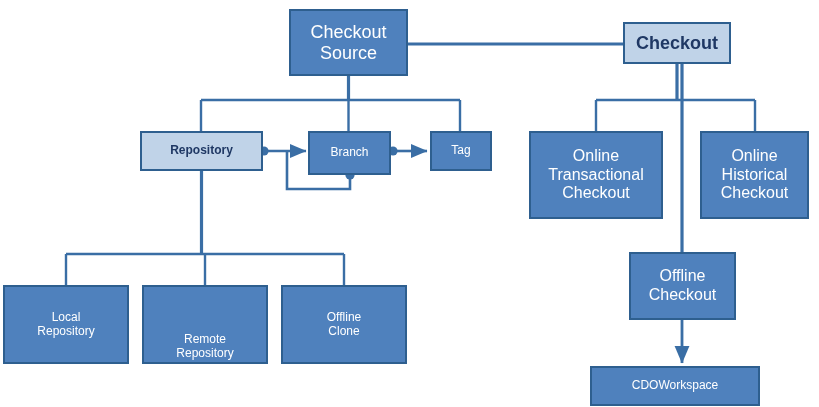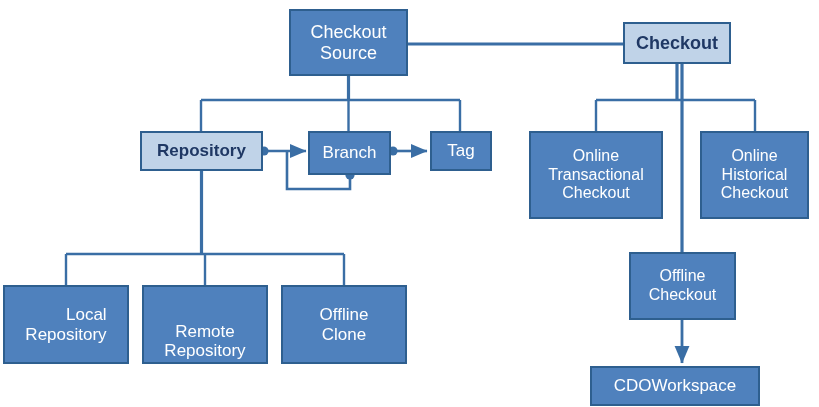--- a/index.html
+++ b/index.html
@@ -47,21 +47,21 @@
   .node.fill-light {
     background: #c0d3e8;
     color: #1f3864;
     font-weight: bold;
   }
   .node-label {
     display: block;
     white-space: pre-line;
   }
   .size-18 { font-size: 18px; }
-  .size-17 { font-size: 17px; }
+  .size-17 { font-size: 12px; }
   .size-16 { font-size: 16px; align-items: center; }
 </style>
 </head>
 <body>
 
 <div id="diagram-canvas">
 
   <svg id="connector-layer" width="819" height="407" viewBox="0 0 819 407" xmlns="http://www.w3.org/2000/svg">
     <defs>
       <marker id="arrowhead" markerWidth="7" markerHeight="7" refX="6.2" refY="3" orient="auto" markerUnits="strokeWidth">
@@ -134,21 +134,21 @@
   </div>
 
   <div class="node fill-dark size-17" style="left: 308px; top: 131px; width: 83px; height: 44px;">
     <span class="node-label">Branch</span>
   </div>
 
   <div class="node fill-dark size-17" style="left: 430px; top: 131px; width: 62px; height: 40px; text-align: right;">
     <span class="node-label">Tag</span>
   </div>
 
-  <div class="node fill-dark size-17" style="left: 3px; top: 285px; width: 126px; height: 79px; text-align: right;">
+  <div class="node fill-dark size-17" style="left: 3px; top: 285px; width: 126px; height: 79px;">
     <span class="node-label">Local
 Repository</span>
   </div>
 
   <div class="node fill-dark size-17" style="left: 142px; top: 285px; width: 126px; height: 79px; align-items: flex-end;">
     <span class="node-label">Remote
 Repository</span>
   </div>
 
   <div class="node fill-dark size-17" style="left: 281px; top: 285px; width: 126px; height: 79px;">

